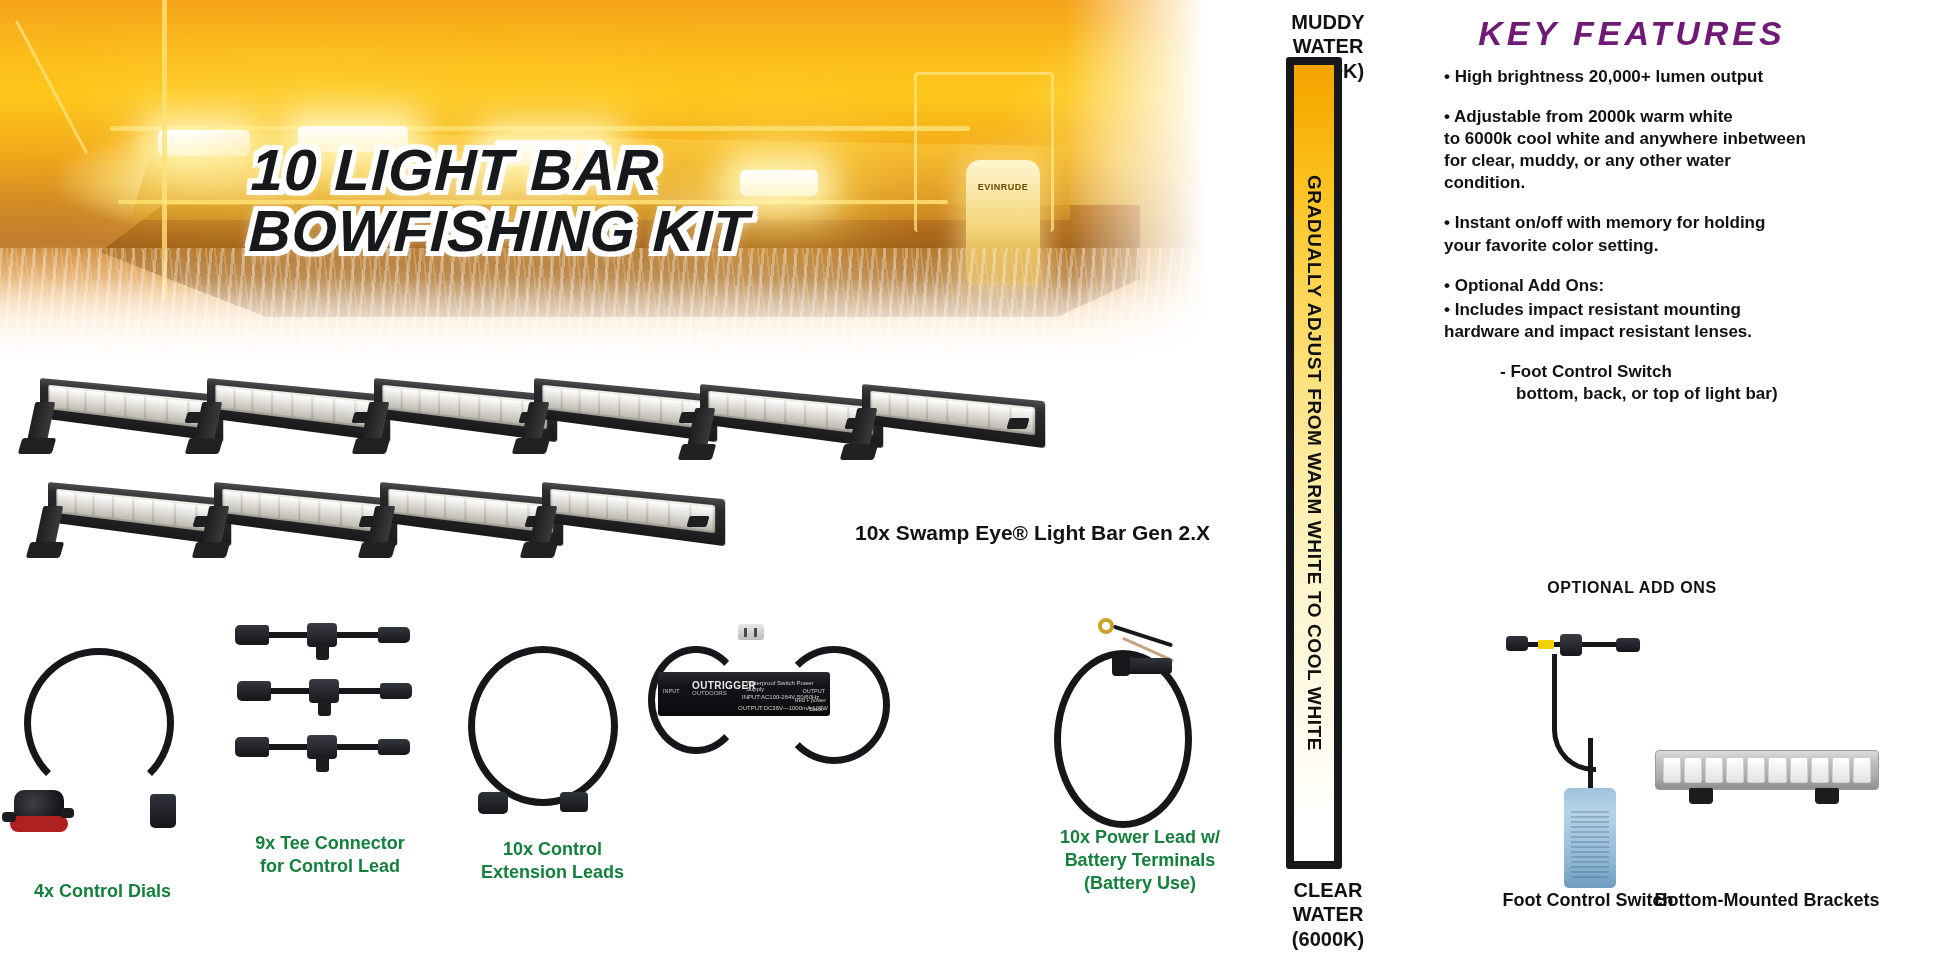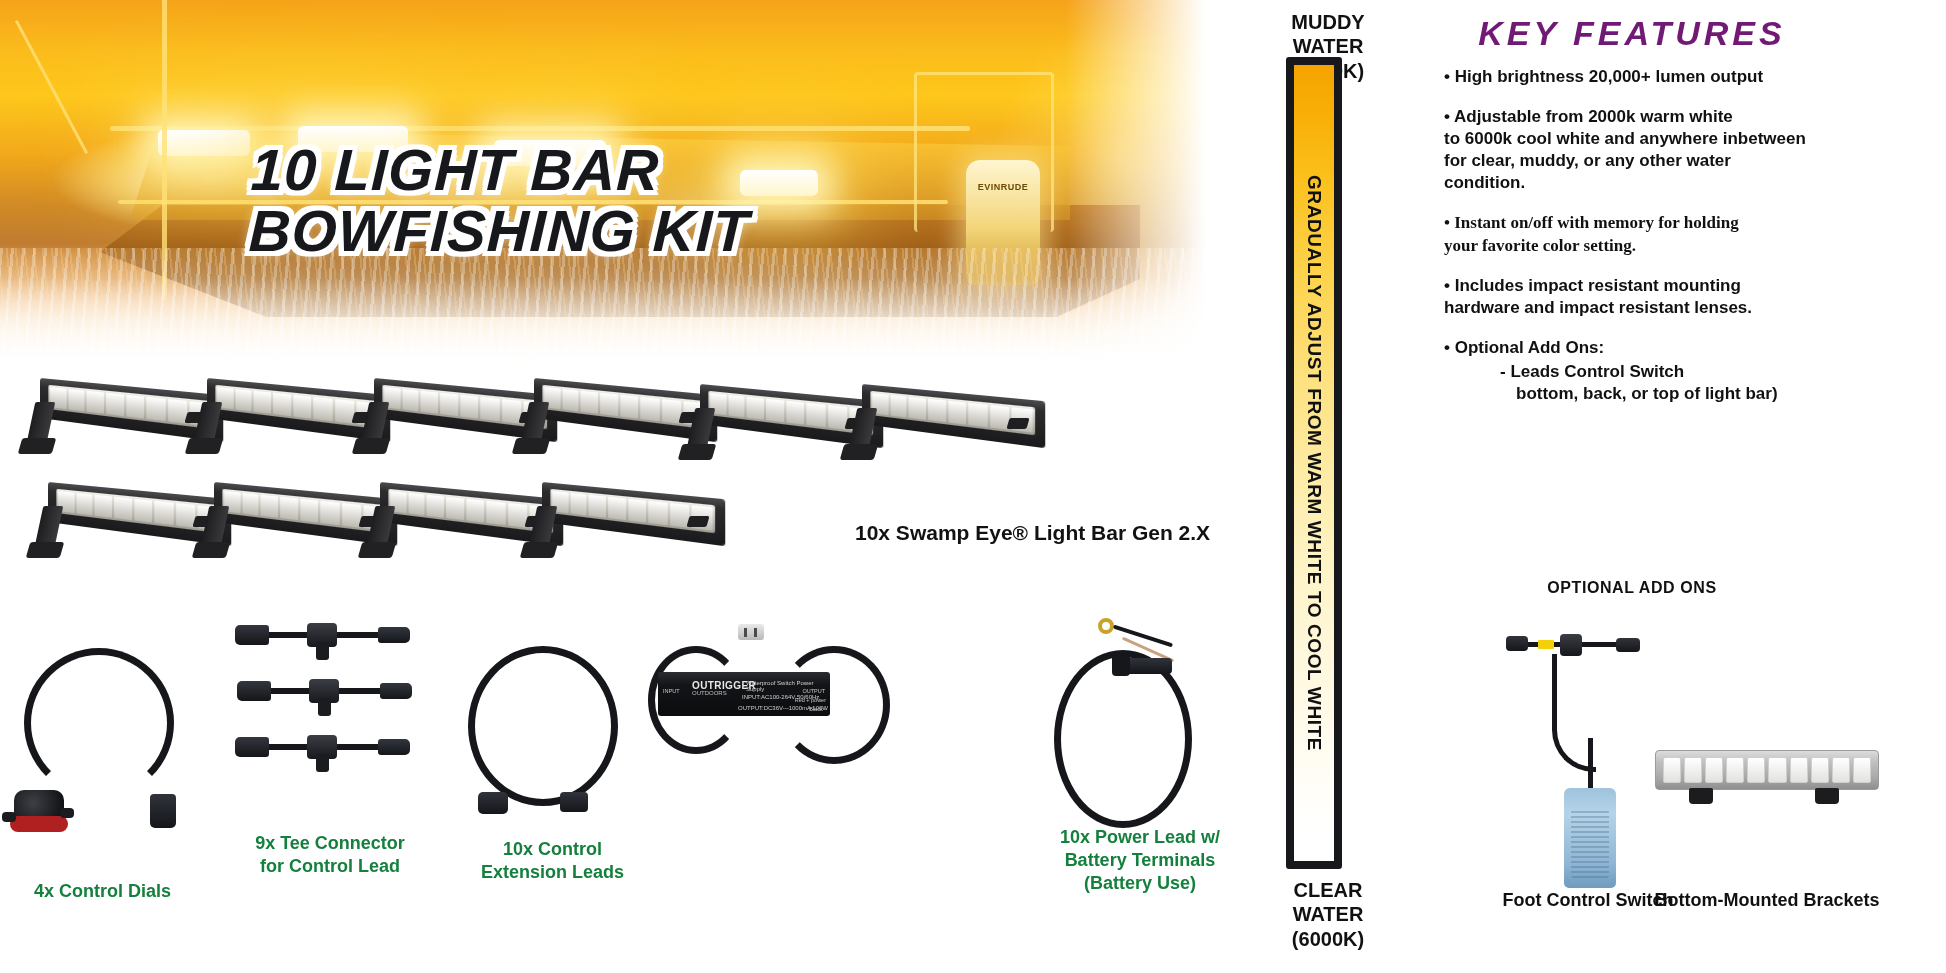--- a/index.html
+++ b/index.html
@@ -564,26 +564,26 @@
     </div>
   </div>
 
   <div class="kf-title">KEY FEATURES</div>
   <div class="kf-list">
     <div class="kf-item" style="white-space:pre-line;">• High brightness 20,000+ lumen output</div>
     <div class="kf-item" style="white-space:pre-line;">• Adjustable from 2000k warm white
 to 6000k cool white and anywhere inbetween
 for clear, muddy, or any other water
 condition.</div>
-    <div class="kf-item" style="white-space:pre-line;font-family:Liberation Serif, serif;">• Instant on/off with memory for holding
+    <div class="kf-item" style="white-space:pre-line;">• Instant on/off with memory for holding
 your favorite color setting.</div>
+    <div class="kf-item" style="margin-bottom:2px;">• Optional Add Ons:</div>
     <div class="kf-item" style="white-space:pre-line;">• Includes impact resistant mounting
 hardware and impact resistant lenses.</div>
-    <div class="kf-item" style="margin-bottom:2px;">• Optional Add Ons:</div>
-    <div class="kf-sub">- Leads Control Switch</div>
+    <div class="kf-sub">- Foot Control Switch</div>
     <div class="kf-sub kf-sub2">bottom, back, or top of light bar)</div>
   </div>
 
   <div class="addon-title">OPTIONAL ADD ONS</div>
 
   <div style="position:absolute;left:1498px;top:628px;width:180px;height:250px;">
     <div style="position:absolute;left:28px;top:14px;width:96px;height:5px;background:#15171b;border-radius:3px;"></div>
     <div style="position:absolute;left:62px;top:6px;width:22px;height:22px;background:linear-gradient(to bottom,#3a3d44,#15171b);border-radius:4px;"></div>
     <div class="yellow-tag" style="left:40px;top:12px;"></div>
     <div class="plug" style="left:8px;top:8px;width:22px;height:15px;border-radius:4px;"></div>

